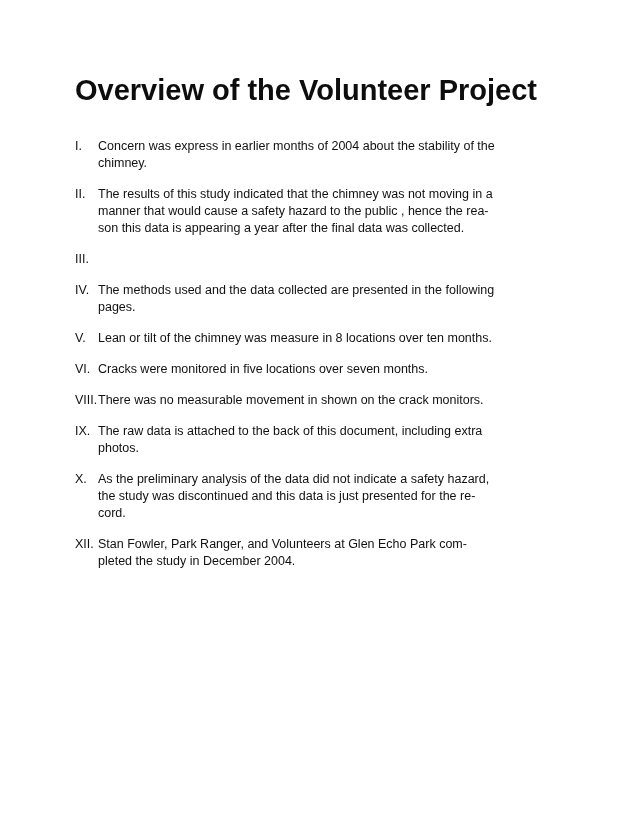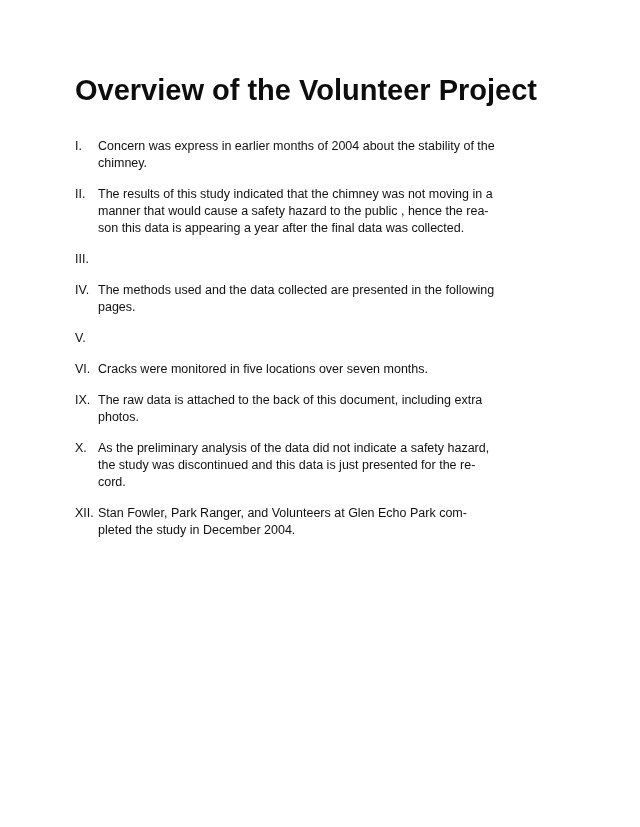--- a/index.html
+++ b/index.html
@@ -69,24 +69,29 @@
     <li>
       <span class="numeral">III.</span>
     </li>
     <li>
       <span class="numeral">IV.</span>
       <span class="item-text">The methods used and the data collected are presented in the following
 pages.</span>
     </li>
     <li>
       <span class="numeral">V.</span>
+      <span class="item-text">Lean or tilt of the chimney was measure in 8 locations over ten months.</span>
     </li>
     <li>
       <span class="numeral">VI.</span>
       <span class="item-text">Cracks were monitored in five locations over seven months.</span>
+    </li>
+    <li>
+      <span class="numeral">VIII.</span>
+      <span class="item-text">There was no measurable movement in shown on the crack monitors.</span>
     </li>
     <li>
       <span class="numeral">IX.</span>
       <span class="item-text">The raw data is attached to the back of this document, including extra
 photos.</span>
     </li>
     <li>
       <span class="numeral">X.</span>
       <span class="item-text">As the preliminary analysis of the data did not indicate a safety hazard,
 the study was discontinued and this data is just presented for the re-

